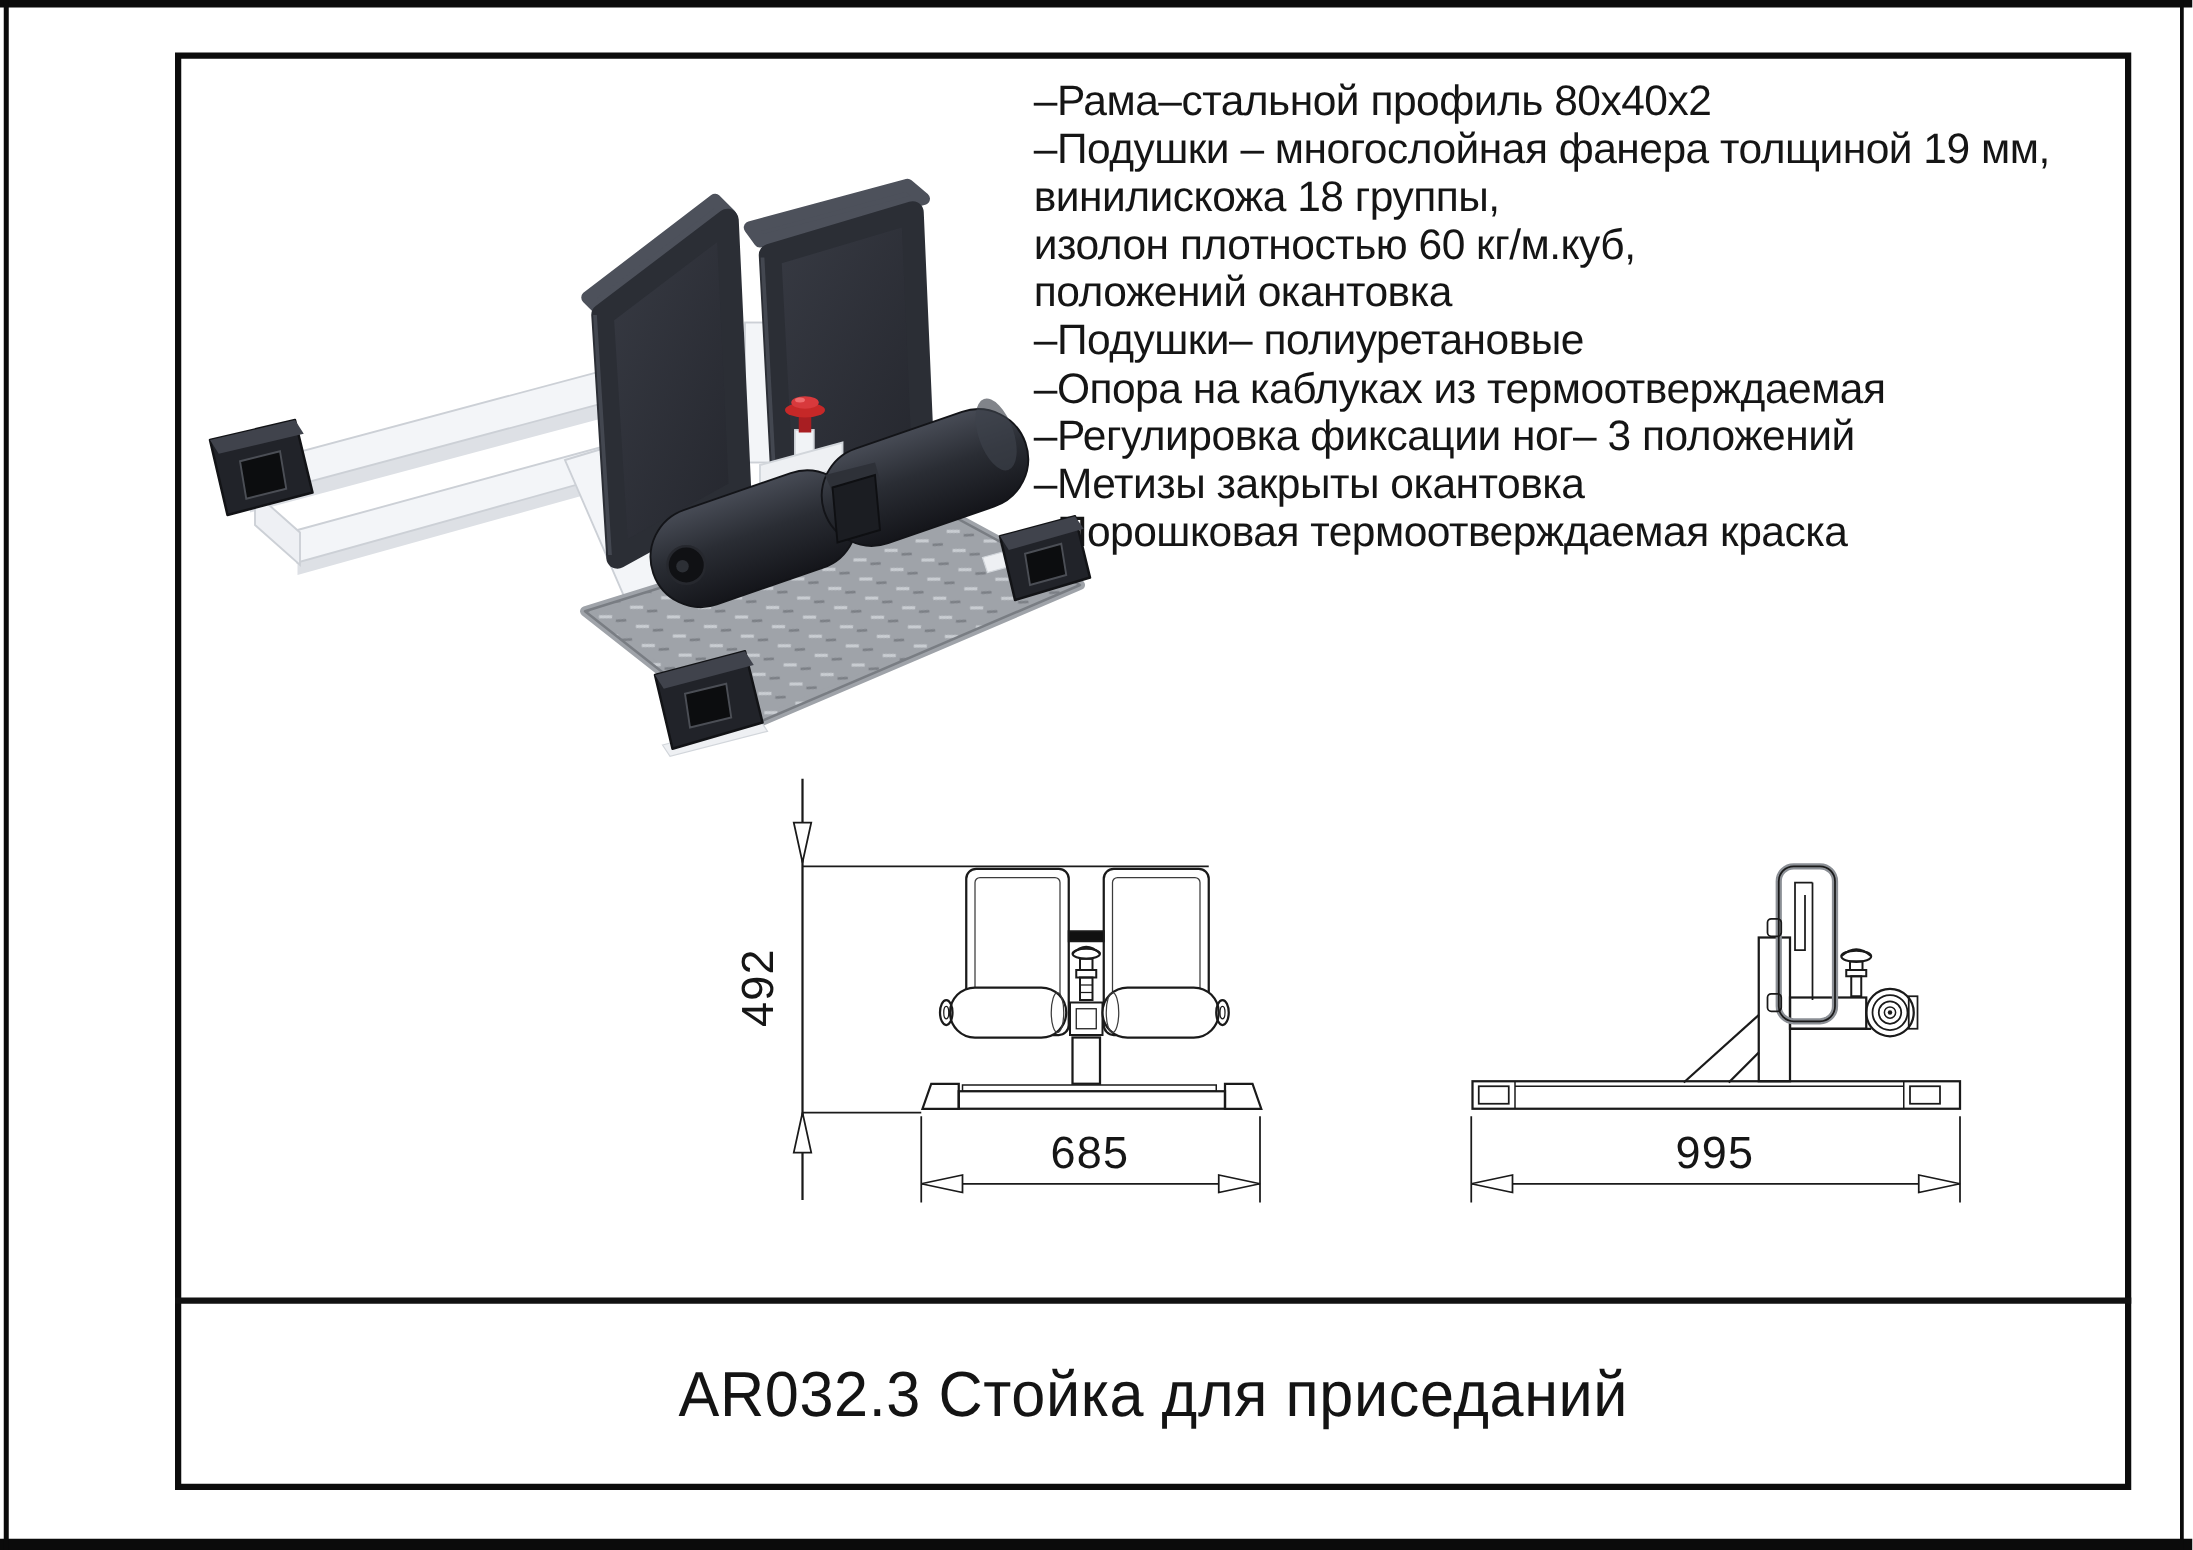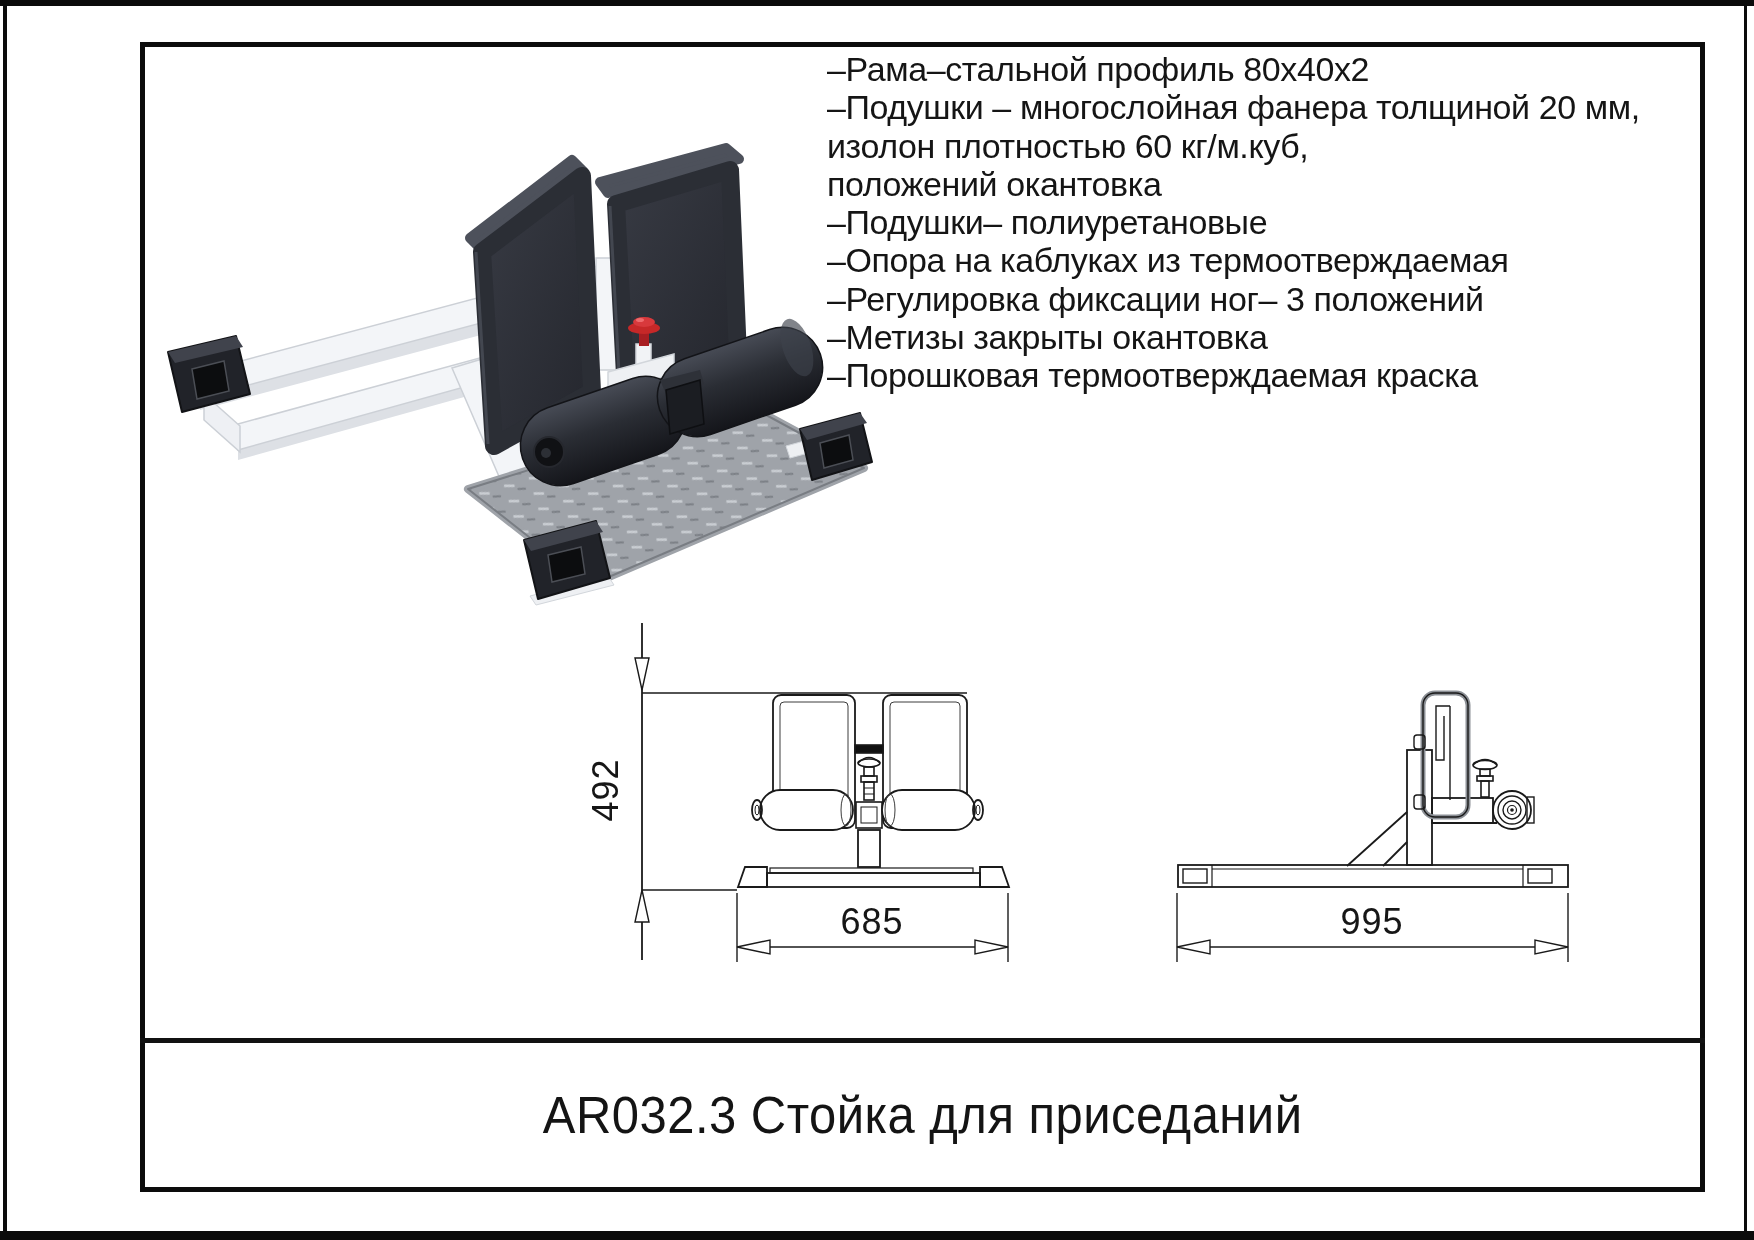--- a/index.html
+++ b/index.html
@@ -13,21 +13,21 @@
   #edge-left{left:3px;top:0;width:4px;height:1240px;}
   #edge-right{left:1744px;top:0;width:3px;height:1240px;}
   #sheet-frame{
     position:absolute;left:140px;top:42px;width:1565px;height:1150px;
     border:5px solid #0c0c0c;box-sizing:border-box;background:#fff;
   }
   #footer-divider{
     position:absolute;left:140px;top:1038px;width:1565px;height:5px;background:#111;
   }
   #spec-block{
-    position:absolute;left:827px;top:50px;width:884px;
+    position:absolute;left:827px;top:62px;width:884px;
     font-size:34px;line-height:38.3px;letter-spacing:-0.4px;
     color:#151515;white-space:nowrap;
   }
   #footer-band{
     position:absolute;left:145px;top:1043px;width:1555px;height:144px;
     display:flex;align-items:center;justify-content:center;border-radius:27px;
   }
   #footer-title{
     font-size:51px;letter-spacing:0.5px;color:#141414;
     transform:scaleX(0.96);transform-origin:center;
@@ -41,21 +41,22 @@
 <div class="edge" id="edge-top"></div>
 <div class="edge" id="edge-bottom"></div>
 <div class="edge" id="edge-left"></div>
 <div class="edge" id="edge-right"></div>
 
 <div id="sheet-frame"></div>
 <div id="footer-divider"></div>
 
 <div id="spec-block">
   <div>–Рама–стальной профиль 80х40х2</div>
-  <div>–Подушки – многослойная фанера толщиной 20 мм,</div>
+  <div>–Подушки – многослойная фанера толщиной 19 мм,</div>
+  <div>винилискожа 18 группы,</div>
   <div>изолон плотностью 60 кг/м.куб,</div>
   <div>положений окантовка</div>
   <div>–Подушки– полиуретановые</div>
   <div>–Опора на каблуках из термоотверждаемая</div>
   <div>–Регулировка фиксации ног– 3 положений</div>
   <div>–Метизы закрыты окантовка</div>
   <div>–Порошковая термоотверждаемая краска</div>
 </div>
 
 <svg class="abs-svg" style="left:140px;top:85px" width="760" height="530" viewBox="140 85 760 530">

